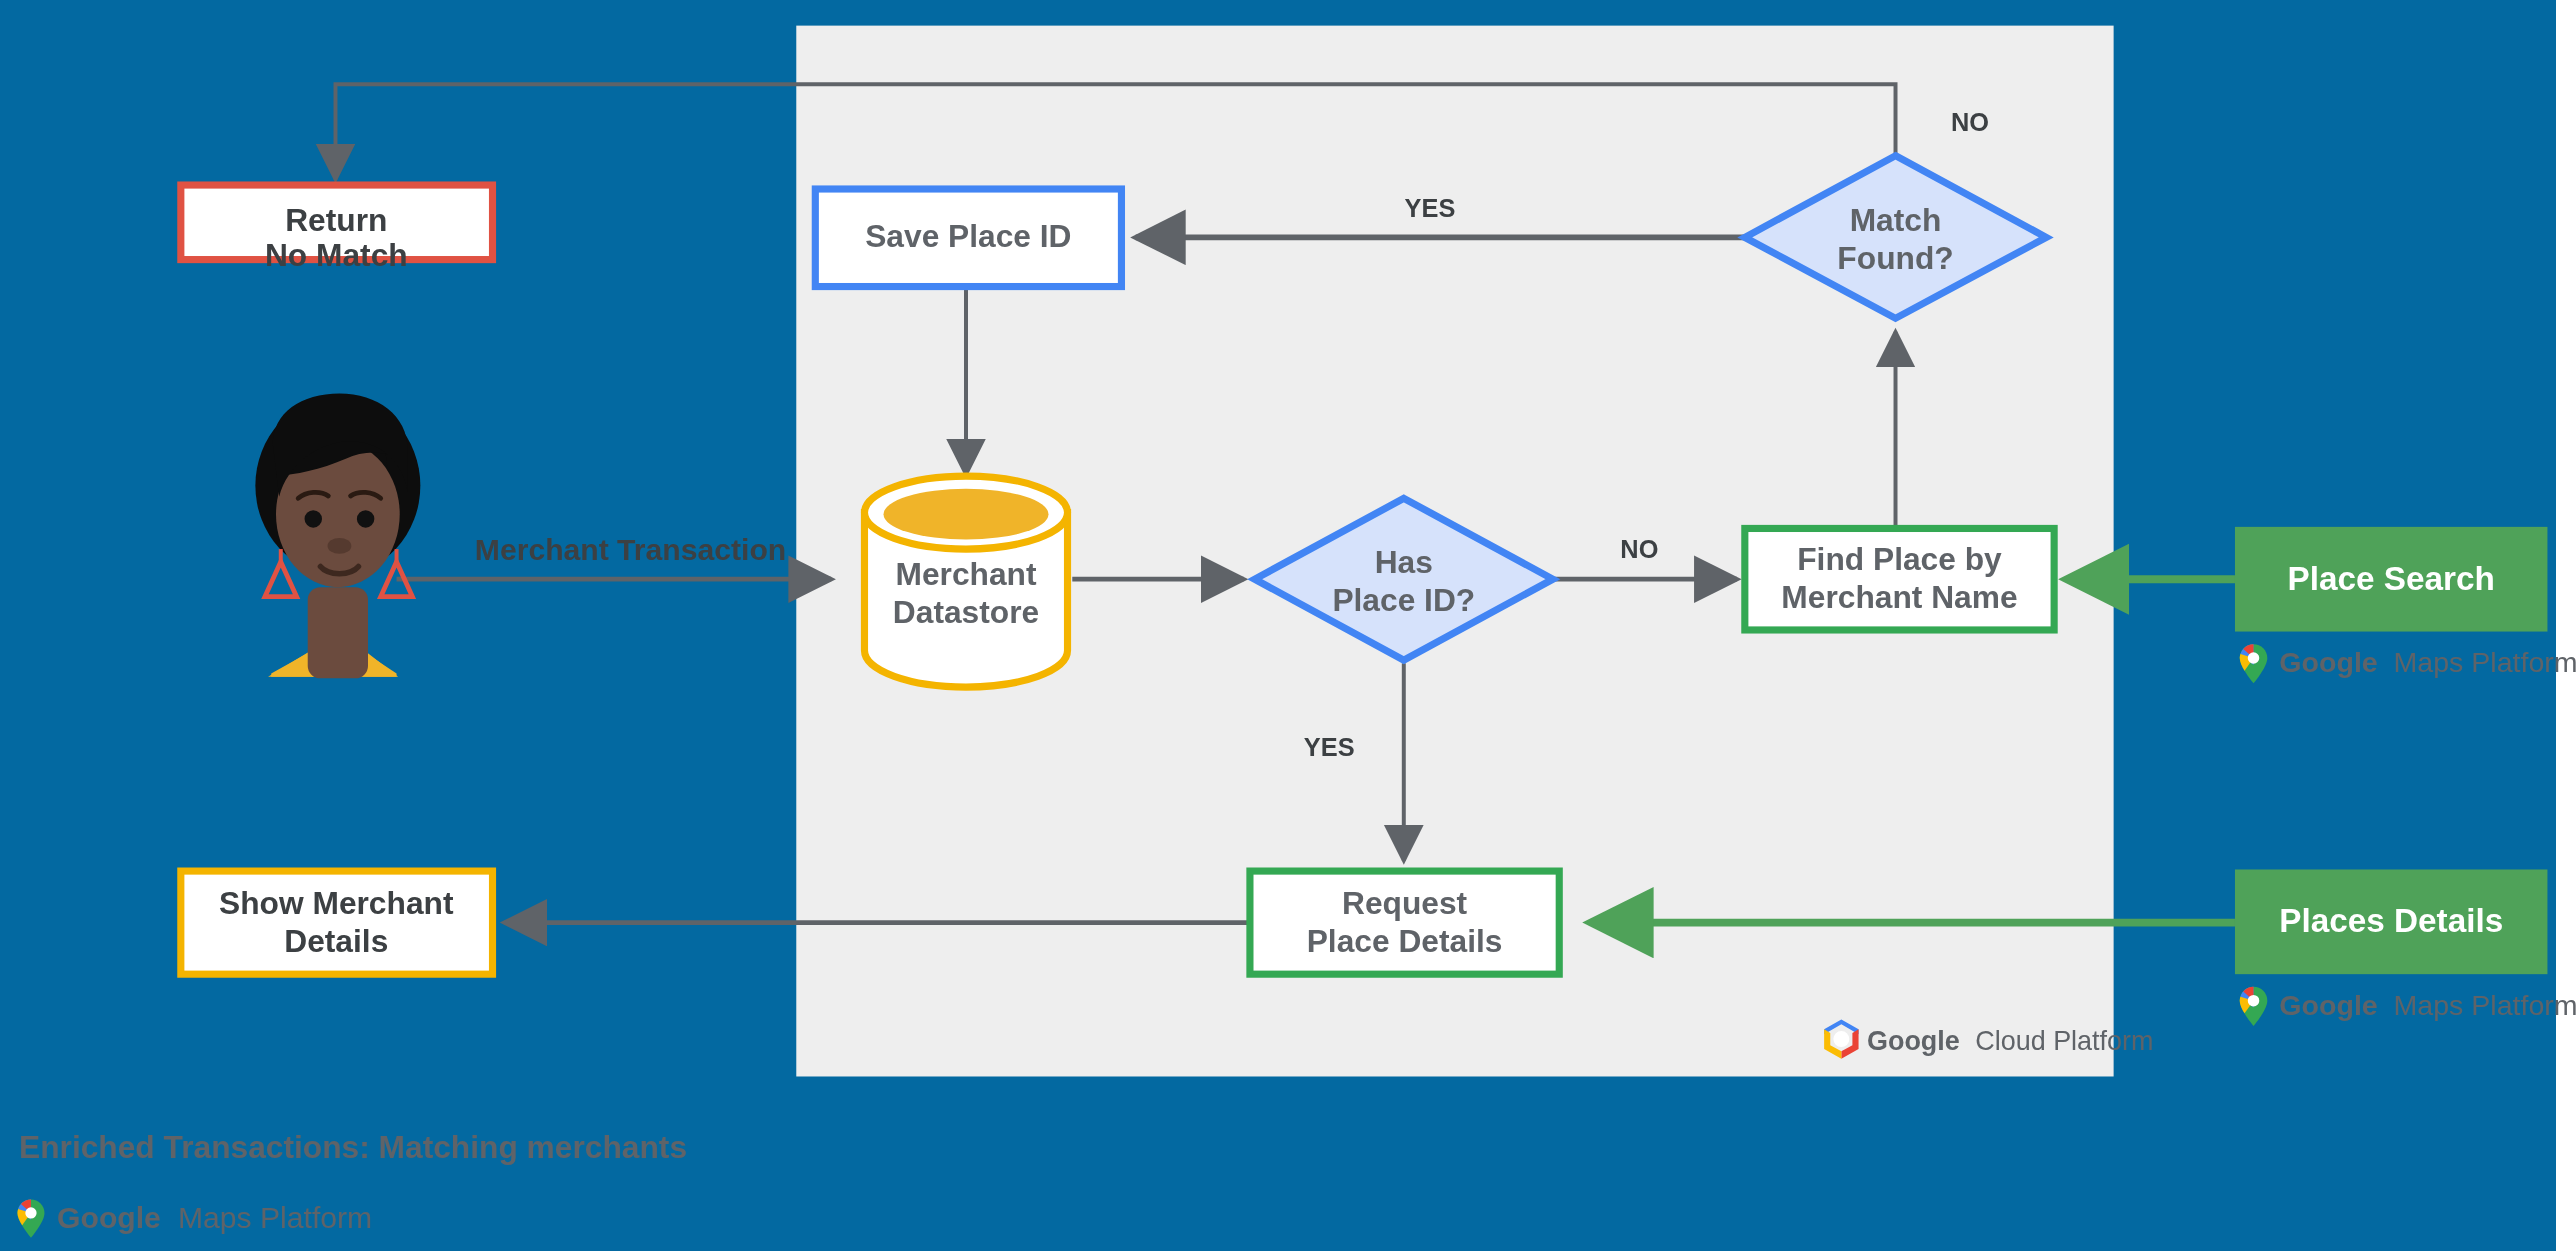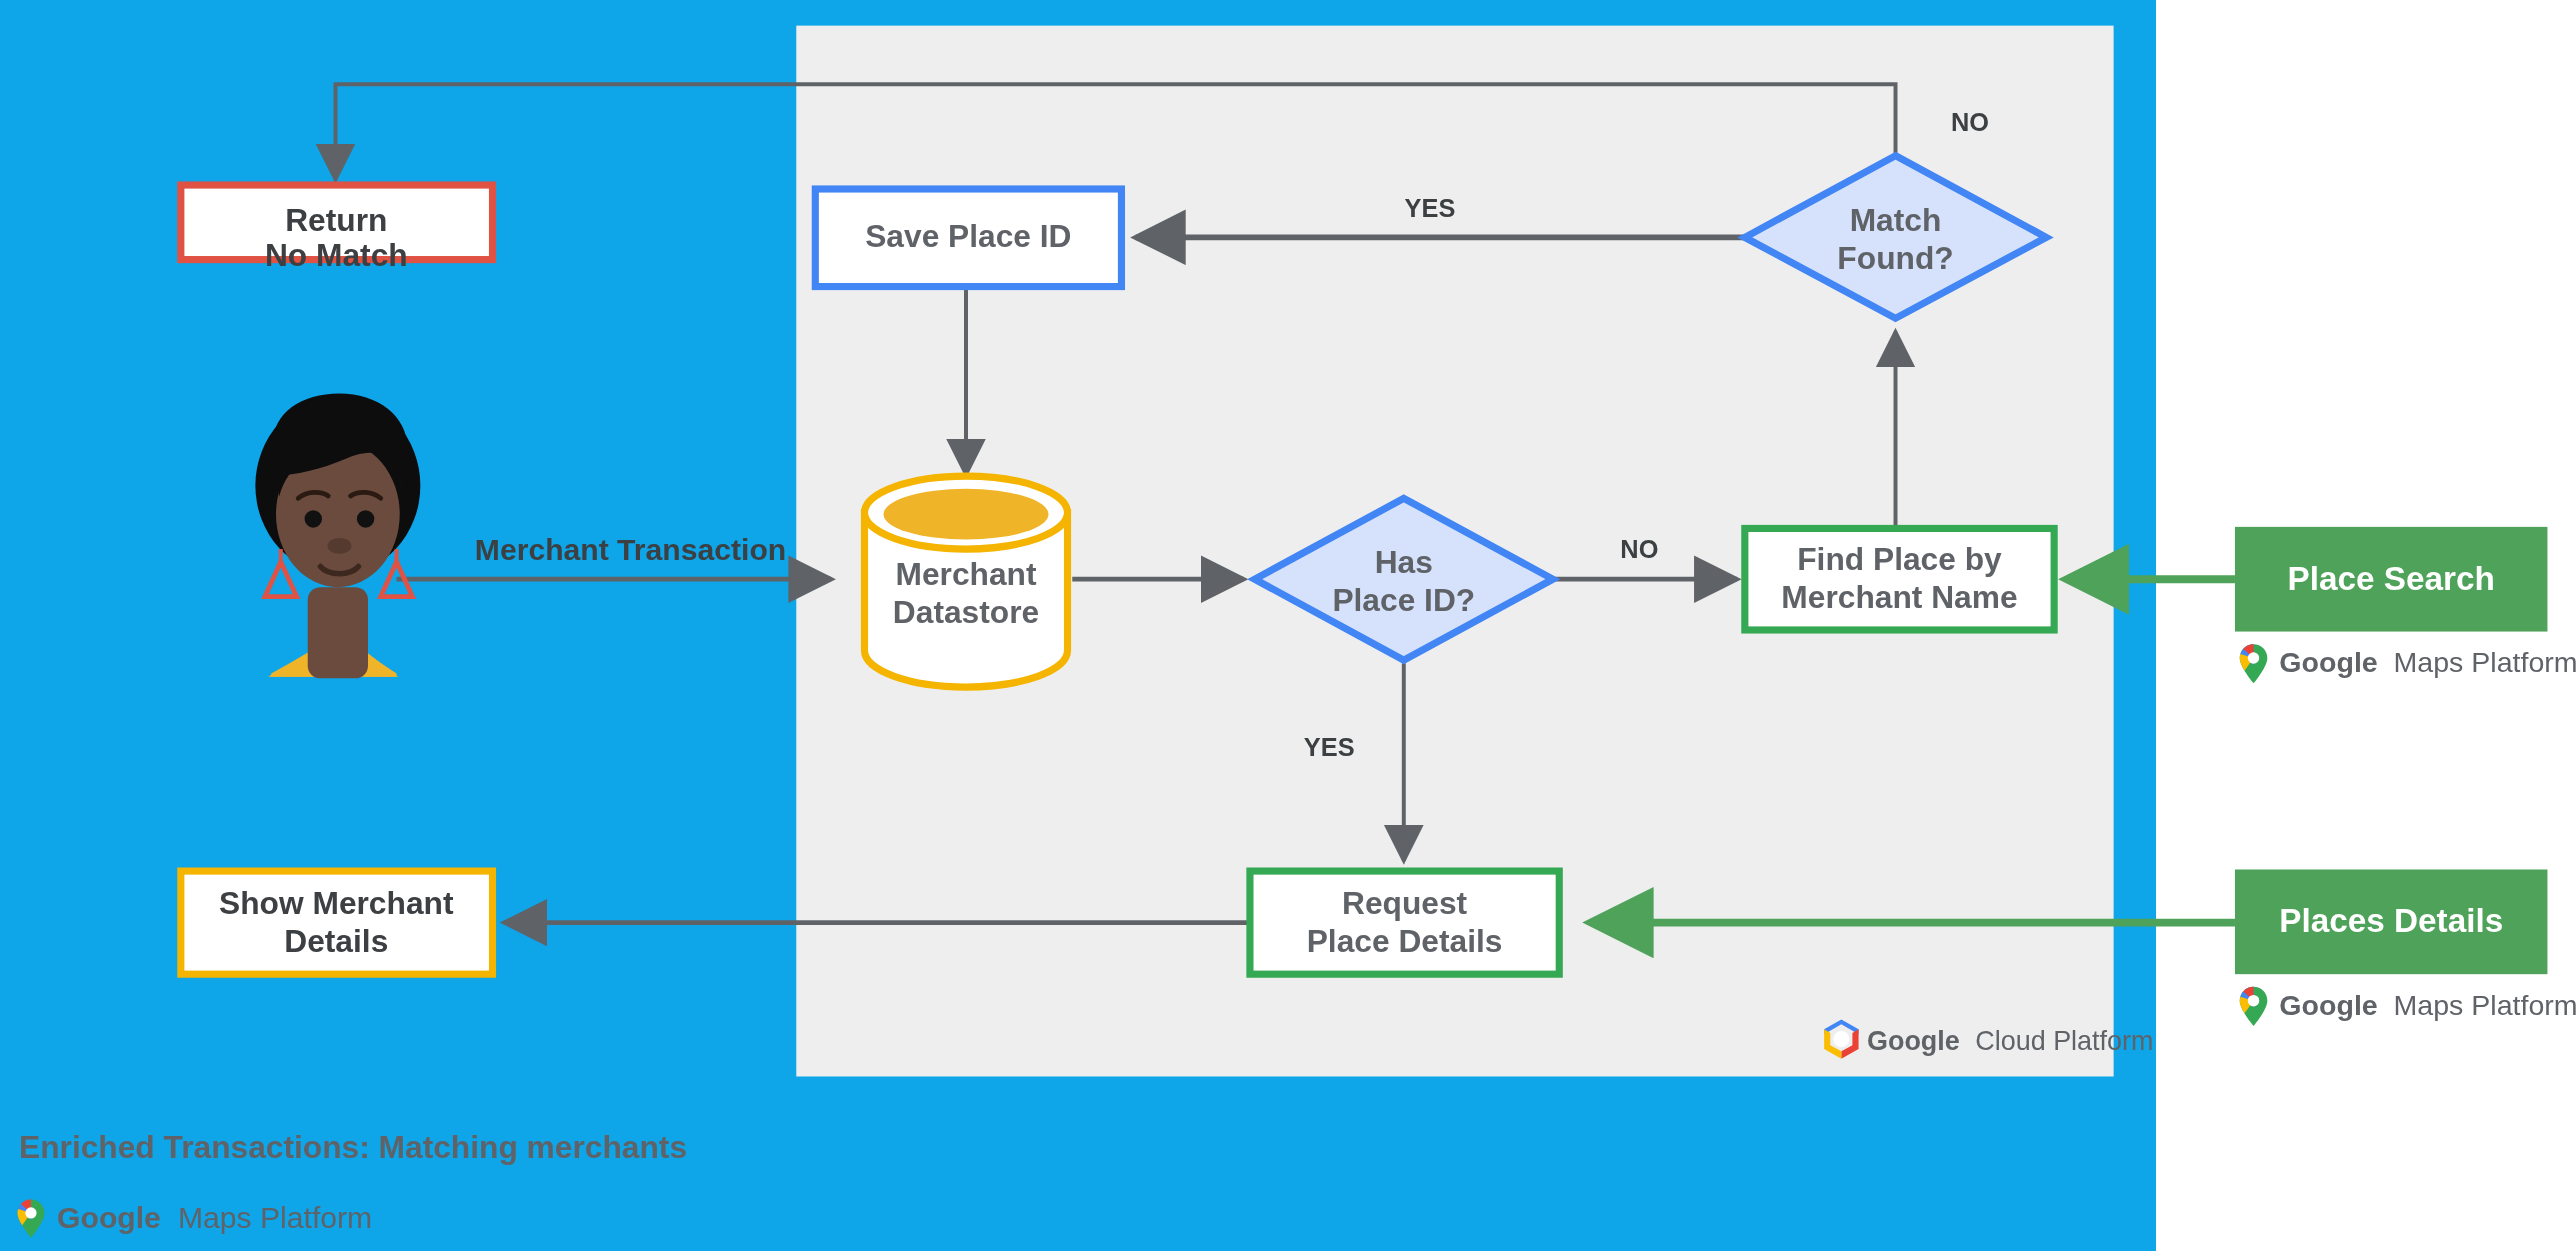--- a/index.html
+++ b/index.html
@@ -9,23 +9,23 @@
     background: #ffffff;
   }
   body {
     width: 2576px;
     height: 1252px;
     overflow: hidden;
     font-family: "Liberation Sans", sans-serif;
   }
   #stage {
     position: relative;
-    width: 2156px;
+    width: 2556px;
     height: 1252px;
-    background: #0ea5e9;
+    background: #0369a1;
   }
   svg.diagram {
     position: absolute;
     left: 0;
     top: 0;
     width: 2576px;
     height: 1252px;
     display: block;
   }
   .node-text {

